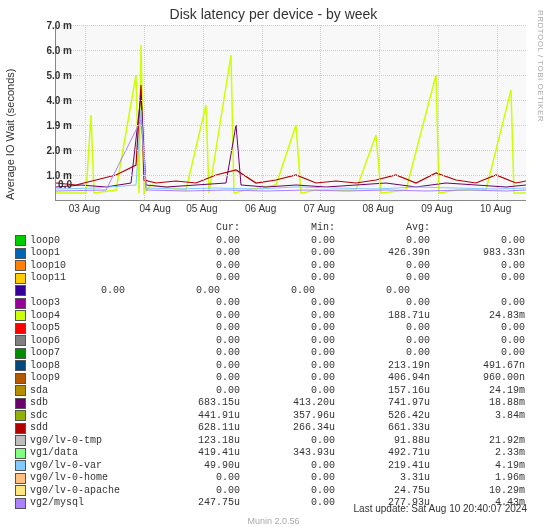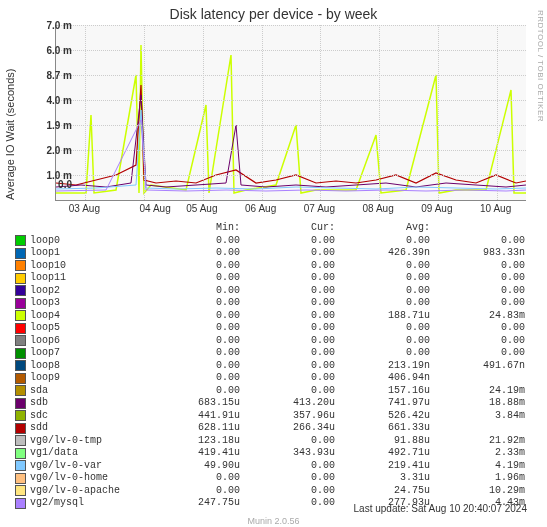--- a/index.html
+++ b/index.html
@@ -162,30 +162,30 @@
       <div class="grid-v" style="left: 323.125px;"></div>
       <div class="grid-v" style="left: 381.875px;"></div>
       <div class="grid-v" style="left: 440.625px;"></div>
     </div>
 
   <div class="ytick" style="top:184px">0.0</div>
   <div class="ytick" style="top:175px">1.0 m</div>
   <div class="ytick" style="top:150px">2.0 m</div>
   <div class="ytick" style="top:125px">1.9 m</div>
   <div class="ytick" style="top:100px">4.0 m</div>
-  <div class="ytick" style="top:75px">8.7 m</div>
+  <div class="ytick" style="top:75px">5.0 m</div>
   <div class="ytick" style="top:50px">6.0 m</div>
   <div class="ytick" style="top:25px">7.0 m</div>
 
   <div id="legend-table">
     <div class="legend-row header-row">
       <span style="width:15px"></span>
       <span class="series-name"></span>
+      <span class="col-val">Cur:</span>
       <span class="col-val">Min:</span>
-      <span class="col-val">Cur:</span>
       <span class="col-val">Avg:</span>
     </div>
     <div id="legend-rows">
         <div class="legend-row">
           <span class="color-box" style="background: rgb(0, 204, 0);"></span>
           <span class="series-name">loop0</span>
           <span class="col-val">0.00</span>
           <span class="col-val">0.00</span>
           <span class="col-val">0.00</span>
           <span class="col-val">0.00</span>
@@ -209,21 +209,20 @@
         <div class="legend-row">
           <span class="color-box" style="background: rgb(255, 204, 0);"></span>
           <span class="series-name">loop11</span>
           <span class="col-val">0.00</span>
           <span class="col-val">0.00</span>
           <span class="col-val">0.00</span>
           <span class="col-val">0.00</span>
         </div>
         <div class="legend-row">
           <span class="color-box" style="background: rgb(51, 0, 153);"></span>
-          <span class="series-name">loop2</span>
           <span class="col-val">0.00</span>
           <span class="col-val">0.00</span>
           <span class="col-val">0.00</span>
           <span class="col-val">0.00</span>
         </div>
         <div class="legend-row">
           <span class="color-box" style="background: rgb(153, 0, 153);"></span>
           <span class="series-name">loop3</span>
           <span class="col-val">0.00</span>
           <span class="col-val">0.00</span>
@@ -269,20 +268,21 @@
           <span class="col-val">0.00</span>
           <span class="col-val">213.19n</span>
           <span class="col-val">491.67n</span>
         </div>
         <div class="legend-row">
           <span class="color-box" style="background: rgb(179, 90, 0);"></span>
           <span class="series-name">loop9</span>
           <span class="col-val">0.00</span>
           <span class="col-val">0.00</span>
           <span class="col-val">406.94n</span>
+          <span class="col-val">960.00n</span>
         </div>
         <div class="legend-row">
           <span class="color-box" style="background: rgb(179, 143, 0);"></span>
           <span class="series-name">sda</span>
           <span class="col-val">0.00</span>
           <span class="col-val">0.00</span>
           <span class="col-val">157.16u</span>
           <span class="col-val">24.19m</span>
         </div>
         <div class="legend-row">

